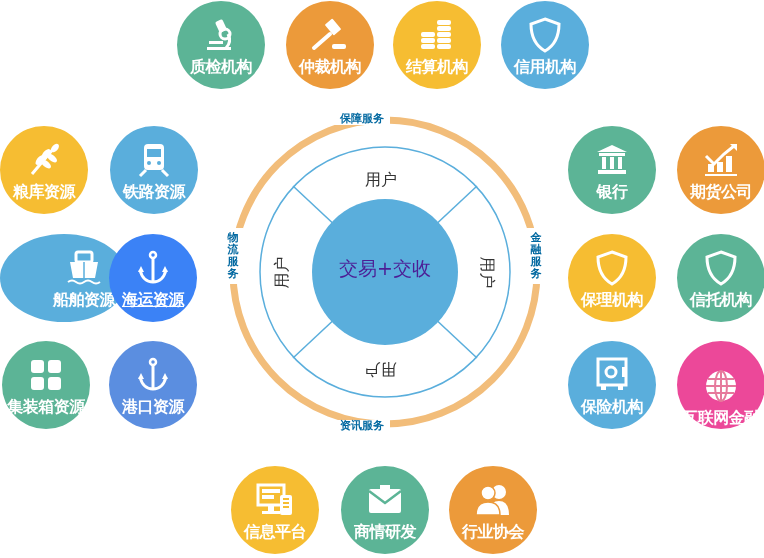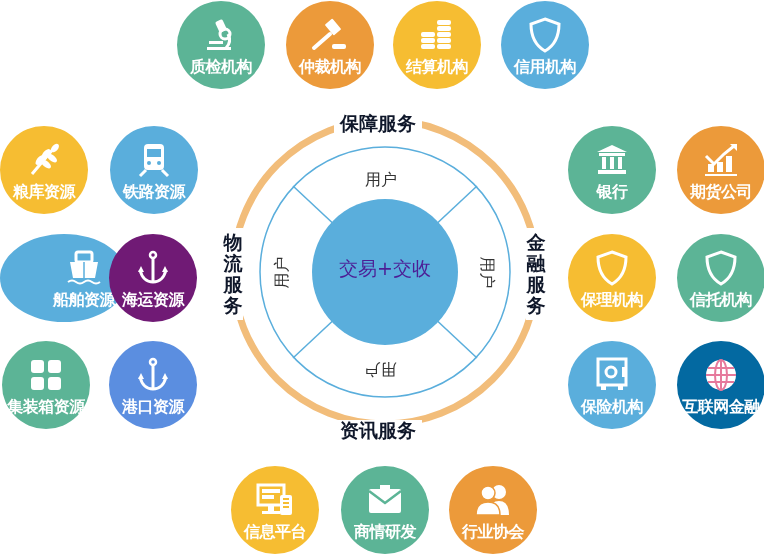--- a/index.html
+++ b/index.html
@@ -1,21 +1,21 @@
 <!DOCTYPE html>
 <html><head>
 <meta charset="utf-8">
 <style>
   html,body{margin:0;padding:0;background:#fff;}
   body{width:764px;height:558px;position:relative;overflow:hidden;font-family:"DejaVu Sans","Liberation Sans",sans-serif;}
   .node{position:absolute;width:88px;height:88px;border-radius:50%;display:flex;flex-direction:column;align-items:center;justify-content:center;color:#fff;cursor:pointer;}
   .node .ico{width:40px;height:36px;display:flex;align-items:center;justify-content:center;margin-top:4px;}
   .node .lbl{font-size:16px;font-weight:bold;margin-top:4px;white-space:nowrap;letter-spacing:-0.5px;}
   .ring{position:absolute;left:0;top:0;}
-  .svc{position:absolute;font-size:19px;font-weight:bold;color:#0f172a;background:#fff;line-height:1.1;}
+  .svc{position:absolute;font-size:11px;font-weight:bold;color:#0369a1;background:#fff;line-height:1.1;}
   .svc.v{width:20px;text-align:center;padding:4px 0;}
   .svc.h{padding:0 6px;}
   .core-text{position:absolute;left:313px;top:256px;width:144px;text-align:center;color:#4c1d95;font-size:19px;}
   .user{position:absolute;font-size:16px;color:#333;}
 </style>
 </head>
 <body>
 
 <svg class="ring" width="764" height="558">
   <circle cx="385" cy="272" r="152" fill="none" stroke="#f2bd7a" stroke-width="7"></circle>
@@ -114,21 +114,21 @@
   <span class="ico">
       <svg width="38" height="36" viewBox="0 0 38 36">
         <rect x="11" y="2" width="16" height="10" rx="2" fill="none" stroke="#fff" stroke-width="3"></rect>
         <path d="M5 12 L33 12 L30 28 L8 28 Z" fill="#fff"></path>
         <line x1="19" y1="12" x2="19" y2="28" stroke="#5aaedc" stroke-width="1.5"></line>
         <path d="M3 32 q4 -3 8 0 q4 3 8 0 q4 -3 8 0 q4 3 8 0" stroke="#fff" stroke-width="2" fill="none"></path>
       </svg>
     </span>
   <span class="lbl">船舶资源</span>
 </div>
-<div class="node" style="left:109px;top:234px;background:#701a75;">
+<div class="node" style="left:109px;top:234px;background:#3b82f6;text-decoration:underline;">
   <span class="ico">
       <svg width="36" height="36" viewBox="0 0 36 36">
         <circle cx="18" cy="5" r="3" fill="none" stroke="#fff" stroke-width="2.5"></circle>
         <line x1="18" y1="8" x2="18" y2="32" stroke="#fff" stroke-width="3"></line>
         <path d="M5 20 Q8 32 18 32 Q28 32 31 20" stroke="#fff" stroke-width="3" fill="none"></path>
         <path d="M3 22 L6 16 L9 22 Z M27 22 L30 16 L33 22 Z" fill="#fff"></path>
       </svg>
     </span>
   <span class="lbl">海运资源</span>
 </div>
@@ -204,21 +204,21 @@
       <svg width="34" height="36" viewBox="0 0 34 36">
         <rect x="3" y="2" width="28" height="26" fill="none" stroke="#fff" stroke-width="3"></rect>
         <circle cx="16" cy="15" r="5" fill="none" stroke="#fff" stroke-width="3"></circle>
         <rect x="27" y="10" width="5" height="10" fill="#fff"></rect>
         <rect x="6" y="29" width="5" height="4" fill="#fff"></rect>
         <rect x="23" y="29" width="5" height="4" fill="#fff"></rect>
       </svg>
     </span>
   <span class="lbl">保险机构</span>
 </div>
-<div class="node" style="left:677px;top:341px;background:#0369a1;">
+<div class="node" style="left:677px;top:341px;background:#ec4899;justify-content:flex-end;">
   <span class="ico">
       <svg width="34" height="34" viewBox="0 0 34 34">
         <circle cx="17" cy="17" r="15" fill="#fff"></circle>
         <g stroke="#e6799c" stroke-width="2" fill="none">
           <ellipse cx="17" cy="17" rx="6" ry="15"></ellipse>
           <line x1="17" y1="2" x2="17" y2="32"></line>
           <line x1="2" y1="17" x2="32" y2="17"></line>
           <line x1="4" y1="10" x2="30" y2="10"></line>
           <line x1="4" y1="24" x2="30" y2="24"></line>
         </g>

